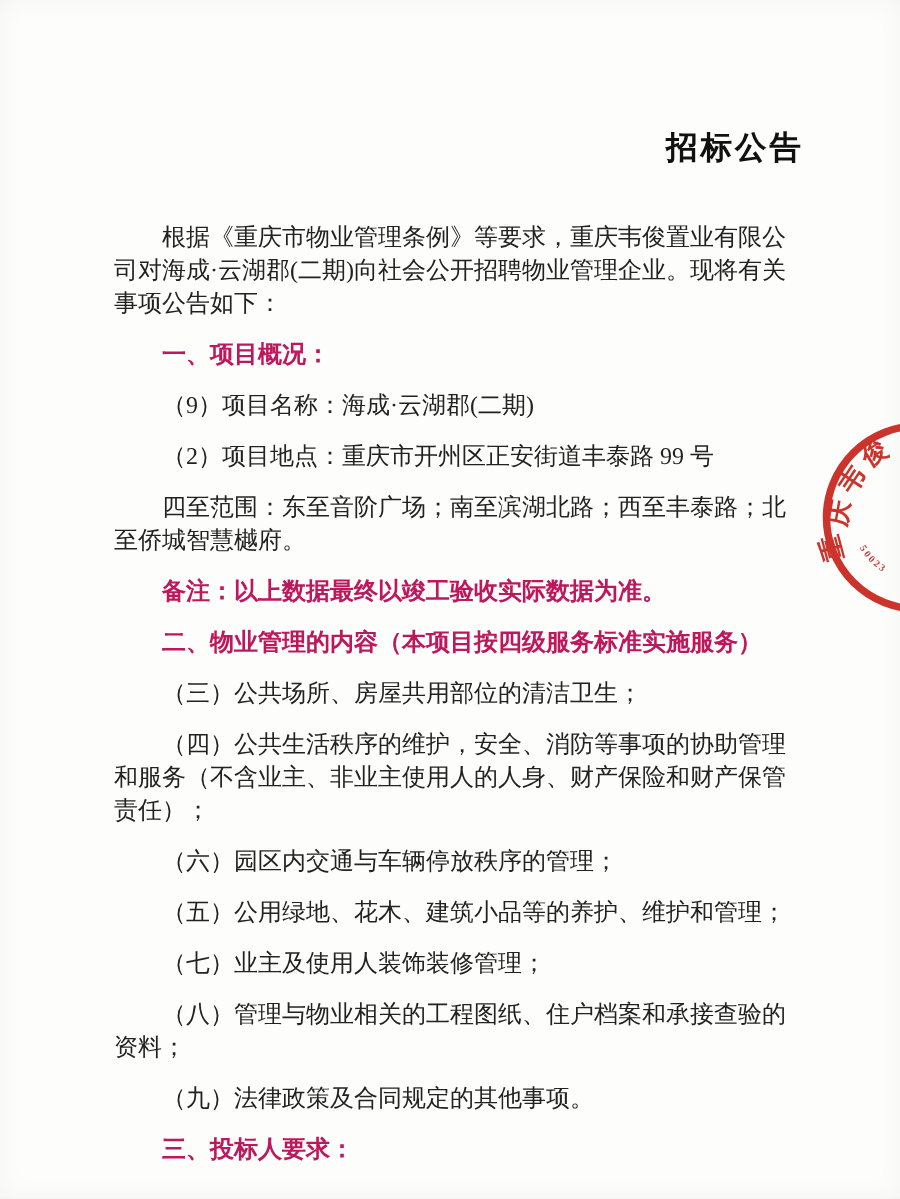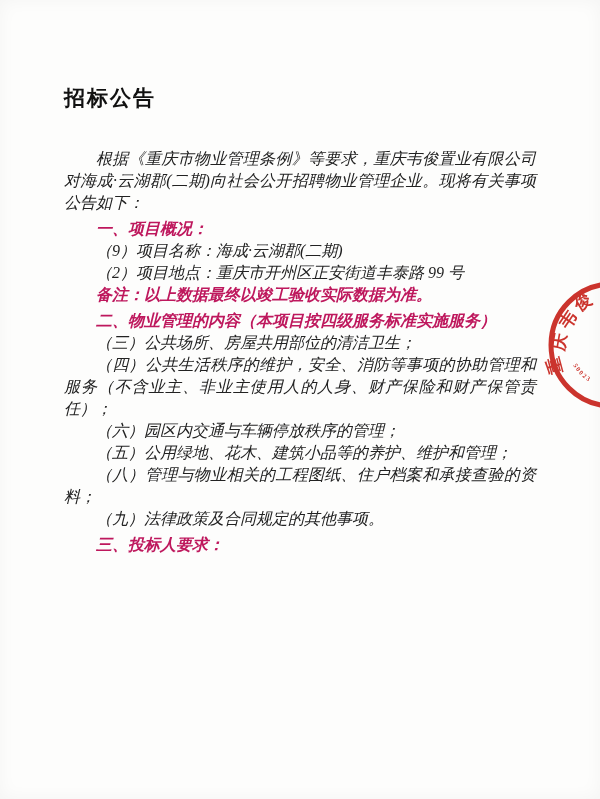--- a/index.html
+++ b/index.html
@@ -17,33 +17,32 @@
     box-shadow: inset 0 0 18px rgba(0,0,0,0.04);
   }
   .content {
     position: absolute;
     left: 64px; top: 84px;
     width: 472px;
   }
   .title {
     font-size: 21px;
     font-weight: bold;
-    text-align: left;
+    text-align: right;
     letter-spacing: 2px;
     color: #111;
     margin: 0 0 36px 0;
   }
   .para {
     font-size: 16px;
     line-height: 22px;
-    margin: 0;
+    margin: 12px;
     text-align: justify;
     text-indent: 2em;
     text-justify: inter-ideograph;
-    font-style: italic;
   }
   .para.bold { font-weight: bold; color: #be185d; }
   .para.sec  { margin-top: 4px; }
   .para.deep { text-indent: 3.2em; }
   .stamp {
     position: absolute;
     left: 528px; top: 262px;
     width: 170px; height: 170px;
     opacity: 0.93;
     pointer-events: none;
@@ -58,26 +57,28 @@
 
 <div class="page">
   <div class="content">
 
     <h1 class="title">招标公告</h1>
 
     <p class="para">根据《重庆市物业管理条例》等要求，重庆韦俊置业有限公司对海成·云湖郡(二期)向社会公开招聘物业管理企业。现将有关事项公告如下：</p>
     <p class="para bold sec">一、项目概况：</p>
     <p class="para">（9）项目名称：海成·云湖郡(二期)</p>
     <p class="para">（2）项目地点：重庆市开州区正安街道丰泰路 99 号</p>
+    <p class="para">四至范围：东至音阶广场；南至滨湖北路；西至丰泰路；北至侨城智慧樾府。</p>
     <p class="para bold">备注：以上数据最终以竣工验收实际数据为准。</p>
     <p class="para bold sec">二、物业管理的内容（本项目按四级服务标准实施服务）</p>
     <p class="para">（三）公共场所、房屋共用部位的清洁卫生；</p>
     <p class="para">（四）公共生活秩序的维护，安全、消防等事项的协助管理和服务（不含业主、非业主使用人的人身、财产保险和财产保管责任）；</p>
     <p class="para">（六）园区内交通与车辆停放秩序的管理；</p>
     <p class="para">（五）公用绿地、花木、建筑小品等的养护、维护和管理；</p>
+    <p class="para">（七）业主及使用人装饰装修管理；</p>
     <p class="para">（八）管理与物业相关的工程图纸、住户档案和承接查验的资料；</p>
     <p class="para">（九）法律政策及合同规定的其他事项。</p>
     <p class="para bold sec">三、投标人要求：</p>
 
   </div>
 
   <svg class="stamp" width="170" height="170" viewBox="0 0 170 170" xmlns="http://www.w3.org/2000/svg">
     <g fill="none" stroke="#c8251e">
       <circle cx="84" cy="83" r="61" stroke-width="5"></circle>
     </g>

